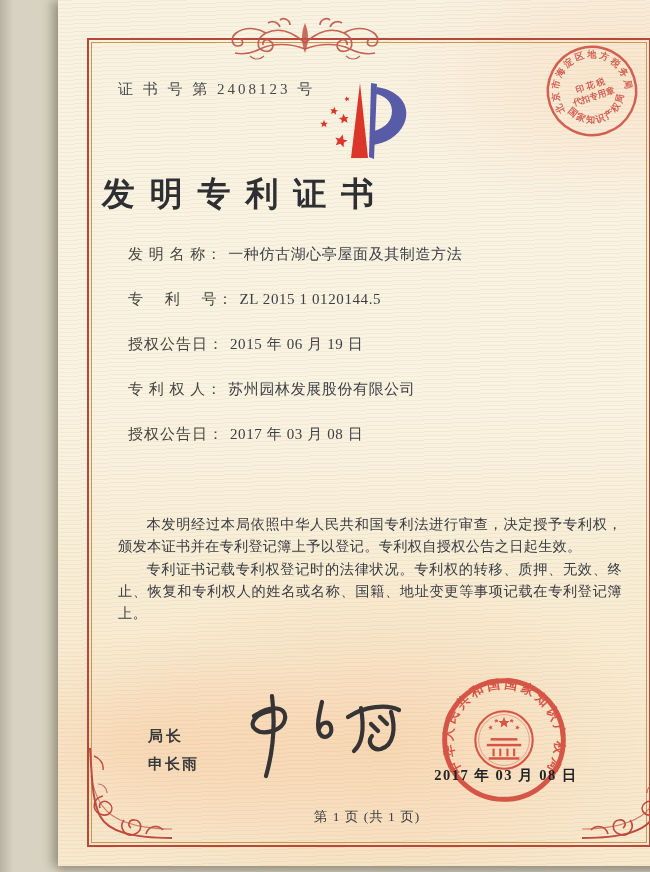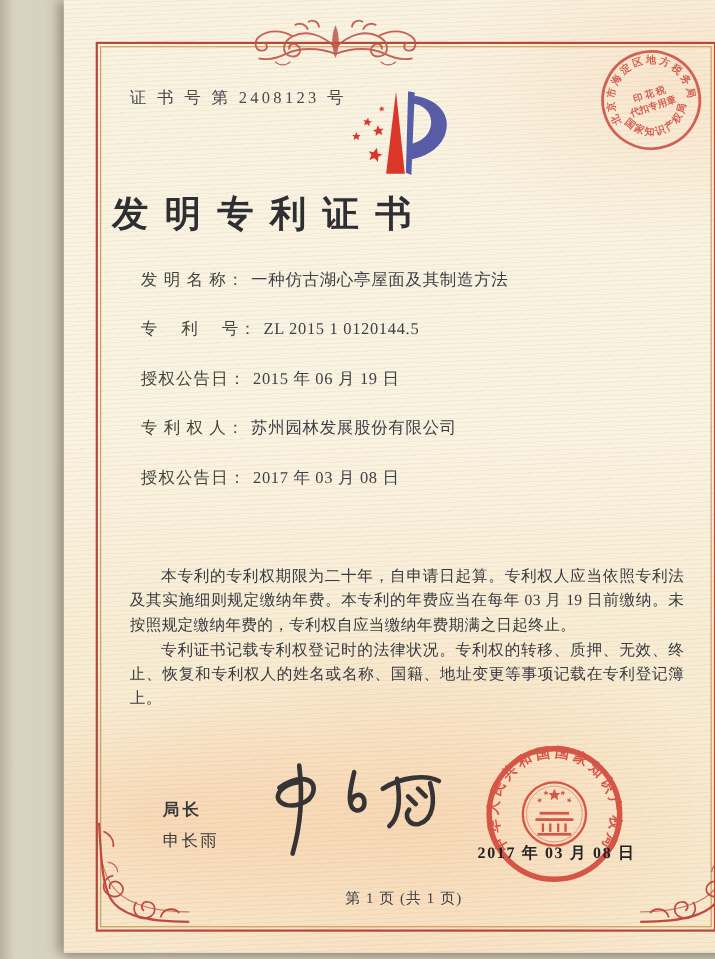--- a/index.html
+++ b/index.html
@@ -25,21 +25,21 @@
   .title{left:29px;top:172px;width:560px;text-align:left;font-size:33px;font-weight:700;
     color:#2e2f32;letter-spacing:.45em;text-indent:.45em;}
   .fields{left:70px;top:245px;width:490px;font-size:15px;color:#3f4145;}
   .frow{height:28px;margin-bottom:17px;white-space:nowrap;}
   .flabel{color:#43453f;letter-spacing:1px;}
   .fval{padding-left:6px;color:#3c3f45;letter-spacing:.6px;}
   .paras{left:60px;top:513px;width:504px;font-size:14.2px;line-height:22.3px;
     text-align:justify;color:#383b41;letter-spacing:.3px;}
   .paras p{margin:0;text-indent:2em;}
   .sign-title{left:90px;top:727px;font-size:15px;letter-spacing:3px;color:#38393b;font-weight:700;}
-  .sign-name{left:90px;top:755px;font-size:15px;letter-spacing:2px;color:#38393b;font-weight:400;}
+  .sign-name{left:90px;top:755px;font-size:15px;letter-spacing:2px;color:#38393b;font-weight:700;}
   .sealdate{left:363px;top:766px;width:170px;text-align:center;font-size:14.5px;
     color:#232324;letter-spacing:1.5px;font-weight:700;}
   .footer{left:29px;top:808px;width:560px;text-align:center;font-size:13.5px;
     color:#3e4044;letter-spacing:1px;}
   svg{display:block;overflow:visible;}
   .sealtxt{font-family:"Liberation Serif","DejaVu Serif",serif;font-weight:700;}
 </style>
 </head>
 <body>
 
@@ -133,21 +133,21 @@
       </div>
       <div class="frow">
         <span class="flabel">专 利 权 人：</span><span class="fval">苏州园林发展股份有限公司</span>
       </div>
       <div class="frow">
         <span class="flabel">授权公告日：</span><span class="fval">2017 年 03 月 08 日</span>
       </div>
     </div>
 
     <div class="abs paras">
-      <p>本专利的专利权期限为二十年，自申请日起算。专利权人应当依照专利法及其实施细则规定缴纳年费。本专利的年费应当在每年 03 月 19 日前缴纳。未按照规定缴纳年费的，专利权自应当缴纳年费期满之日起终止。</p>
+      <p>本发明经过本局依照中华人民共和国专利法进行审查，决定授予专利权，颁发本证书并在专利登记簿上予以登记。专利权自授权公告之日起生效。</p>
       <p>专利证书记载专利权登记时的法律状况。专利权的转移、质押、无效、终止、恢复和专利权人的姓名或名称、国籍、地址变更等事项记载在专利登记簿上。</p>
     </div>
 
     <div class="abs sign-title">局长</div>
     <div class="abs sign-name">申长雨</div>
 
     <svg class="abs" style="left:162px;top:686px" width="200" height="100" viewBox="0 0 200 100">
       <g stroke="#26262a" stroke-width="4.2" fill="none" stroke-linecap="round" opacity=".92">
         <path d="M34,30 C52,18 67,21 65,33 C63,45 43,50 35,43 C28,37 37,27 51,25"></path>
         <path d="M52,10 C55,34 54,62 46,90"></path>

